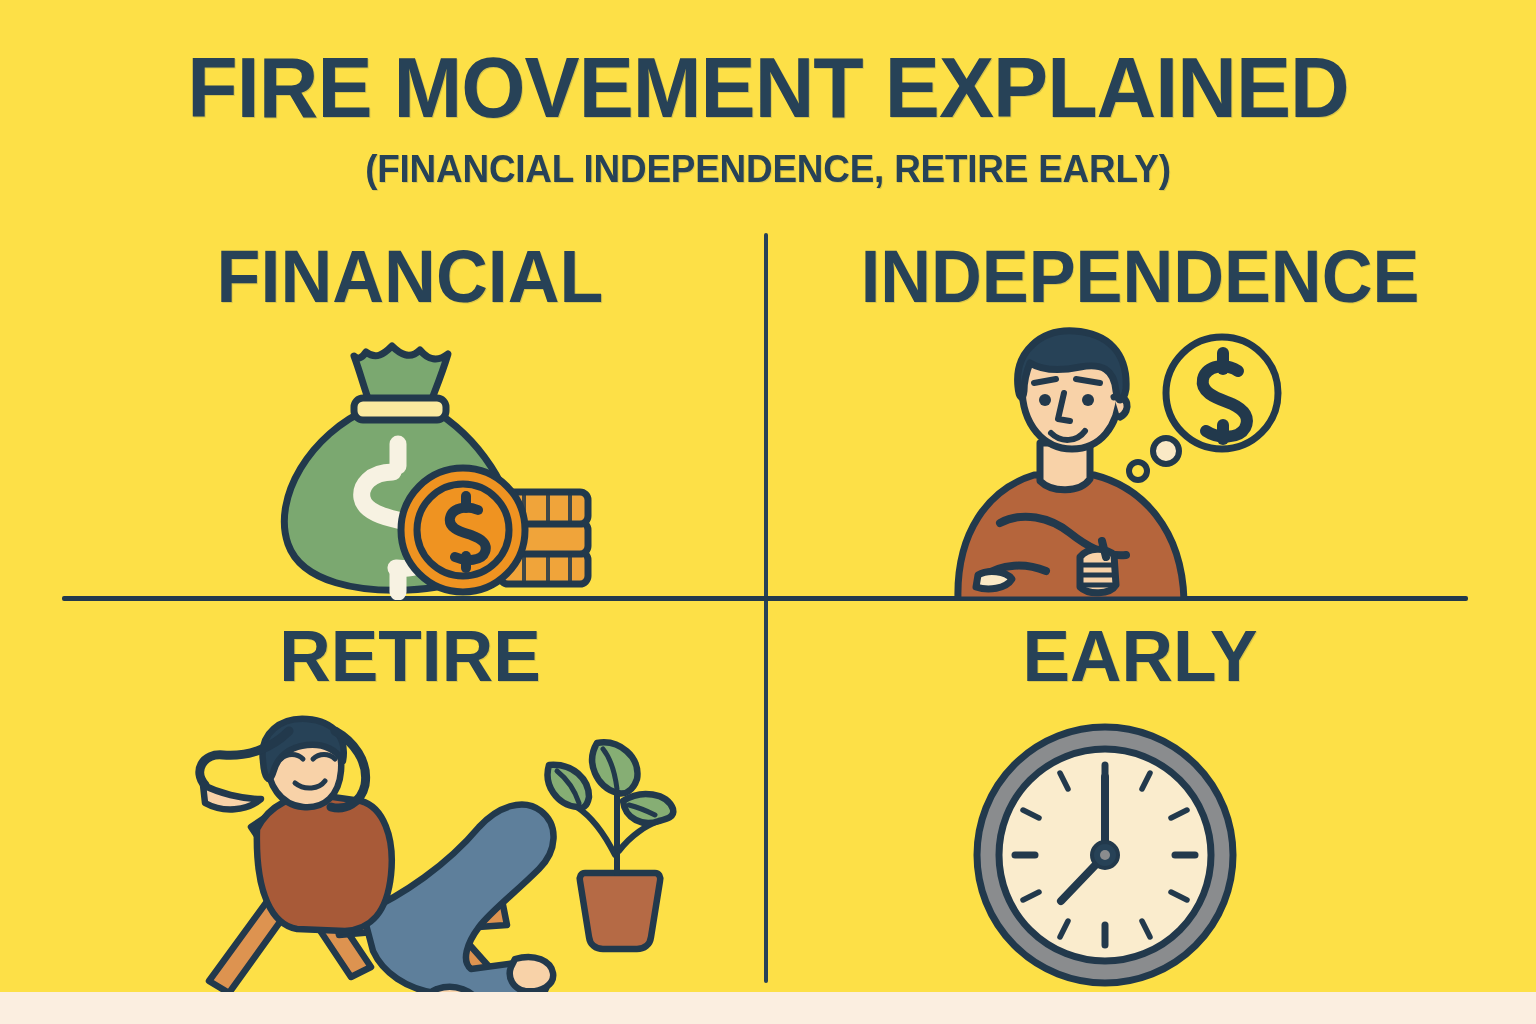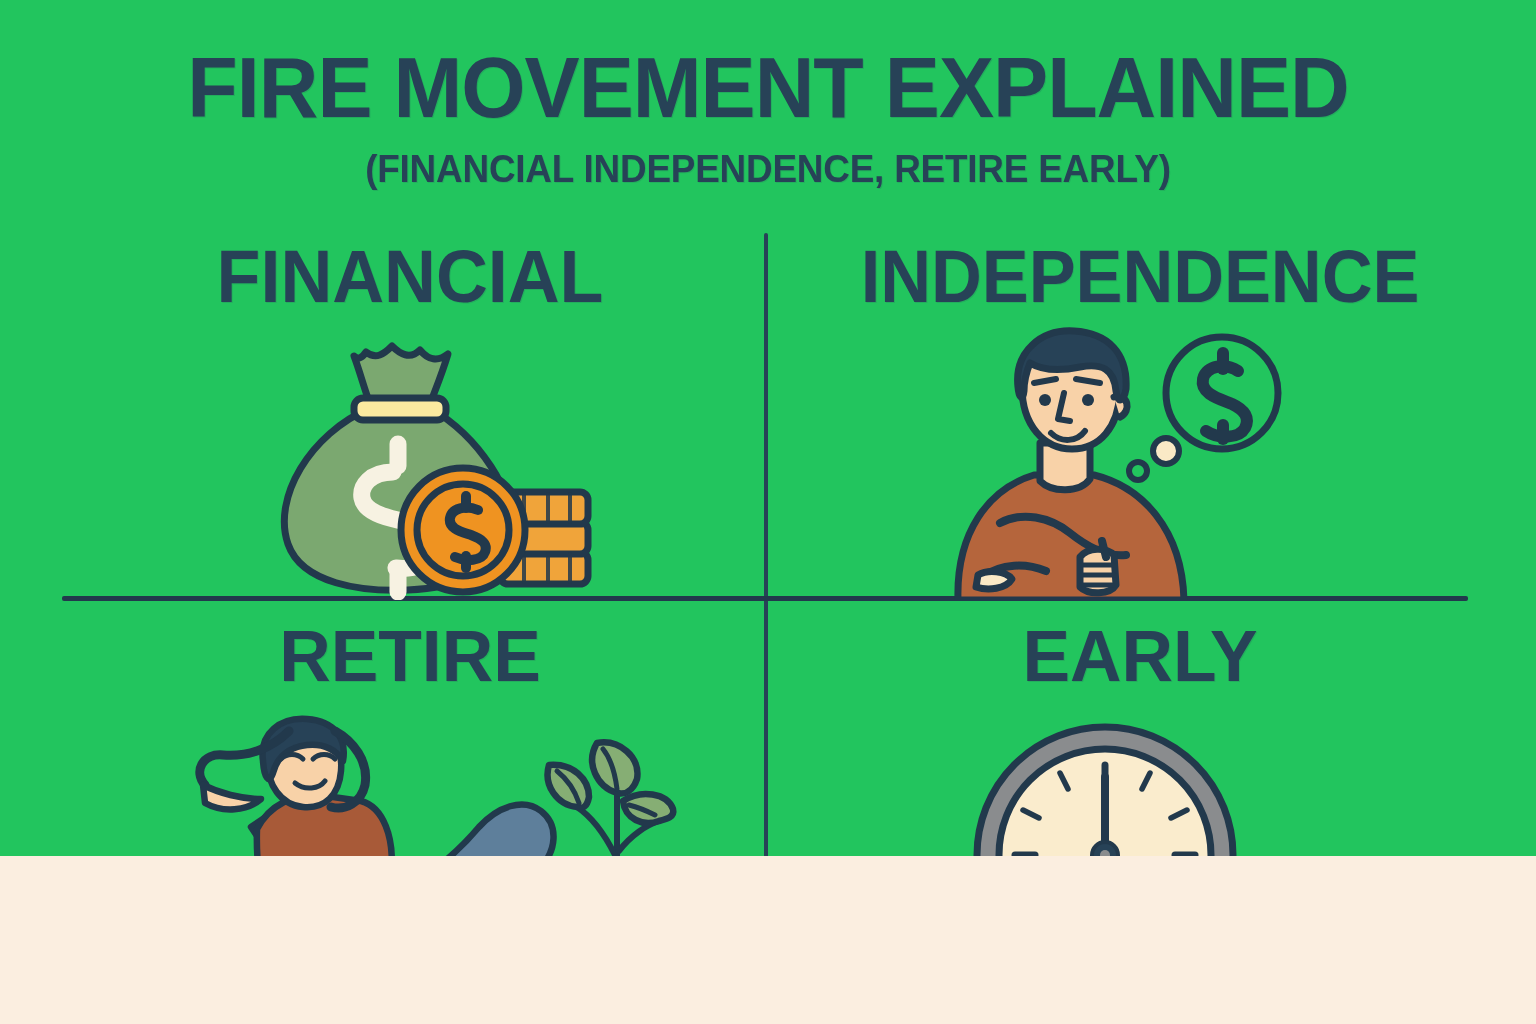--- a/index.html
+++ b/index.html
@@ -6,22 +6,22 @@
     margin: 0;
     padding: 0;
     background: #fbeee0;
   }
   body {
     font-family: "Liberation Sans", sans-serif;
   }
   #infographic {
     position: relative;
     width: 1536px;
-    height: 856px;
-    background: #22c55e;
+    height: 992px;
+    background: #fde047;
     overflow: hidden;
   }
 
   
   .title {
     position: absolute;
     left: 0;
     top: 44px;
     width: 1536px;
     text-align: center;

